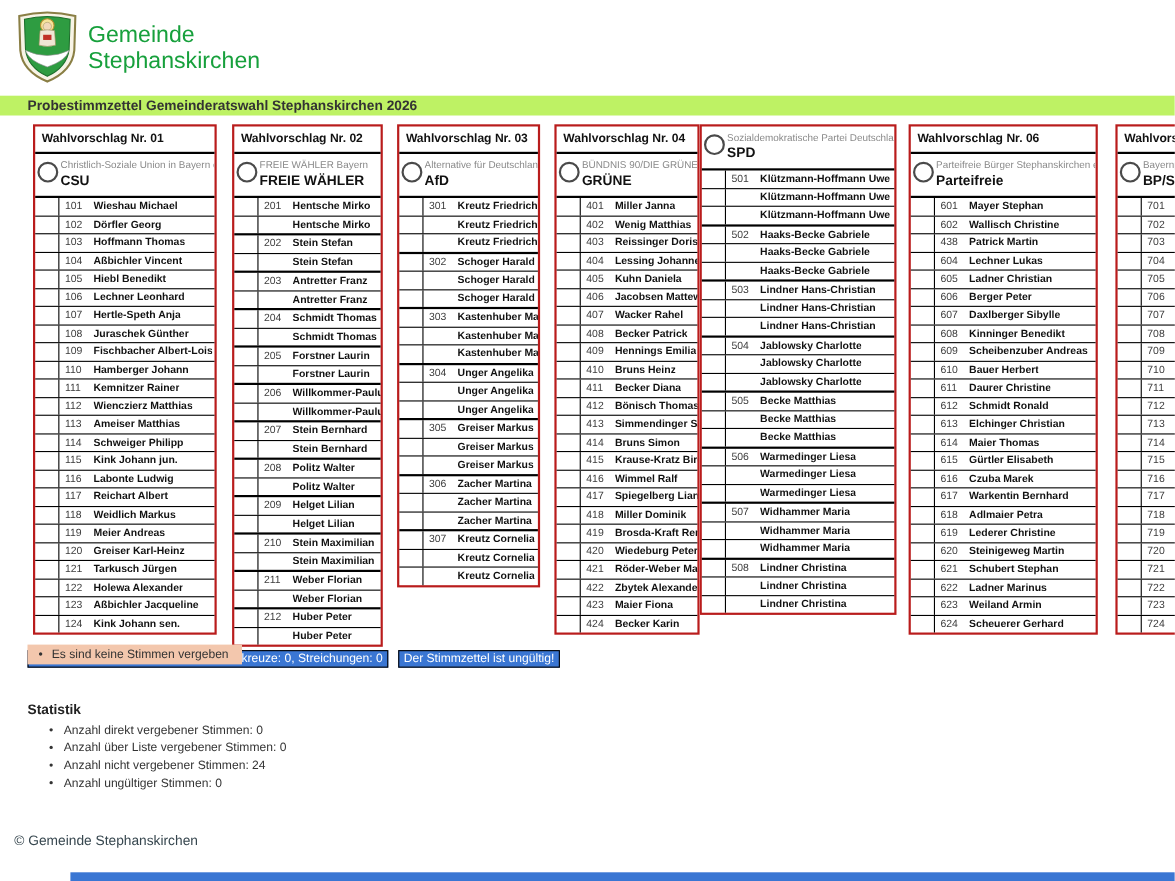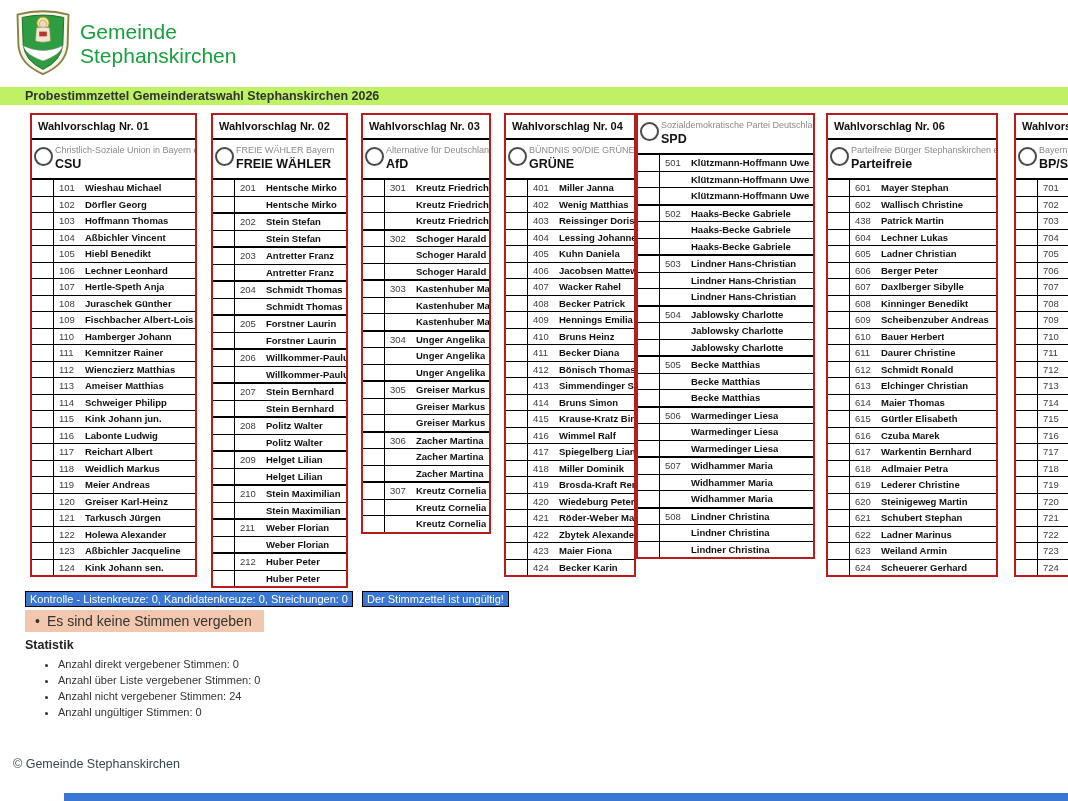--- a/index.html
+++ b/index.html
@@ -28,21 +28,21 @@
   .party-short{font-size:12.5px;font-weight:bold;color:#111;line-height:16px;white-space:nowrap;overflow:hidden;}
   .cand-row{display:flex;align-items:center;height:15.5px;border-top:1px solid #000;}
   .cand-row.no-top{border-top:none;}
   .cand-row.group-start{border-top:2px solid #000;}
   .cell-check{width:21px;align-self:stretch;border-right:1px solid #000;flex:none;}
   .cell-num{width:26px;padding-left:5px;flex:none;font-size:9.5px;color:#3c3c3c;}
   .cell-name{font-size:9.5px;font-weight:bold;color:#111;white-space:nowrap;overflow:hidden;}
   
   .control-row{position:absolute;left:25px;top:589px;}
   .status-box{display:inline-block;background:var(--highlight_blue);color:#fff;border:1px solid #000;padding:1px 4px;font-size:11px;margin-right:9px;}
-  .warning-row{position:absolute;left:25px;top:610px;background:var(--warning_background);padding:3px 12px 3px 22px;font-size:14px;color:#333;}
+  .warning-row{position:absolute;left:25px;top:586px;background:var(--warning_background);padding:3px 12px 3px 22px;font-size:11px;color:#333;}
   .warning-row::before{content:"•";position:absolute;left:10px;color:#333;}
   .stats-heading{position:absolute;left:25px;top:638px;font-size:12.5px;font-weight:bold;color:#222;}
   .stats-list{position:absolute;left:42px;top:658px;margin:0;padding:0 0 0 16px;font-size:11px;color:#333;}
   .stats-list li{margin:0 0 4px 0;line-height:12px;}
   
   .footer{position:absolute;left:13px;top:757px;font-size:12.5px;color:#37474f;}
   .scrollbar-thumb{position:absolute;left:64px;top:793px;width:1004px;height:8px;background:var(--highlight_blue);}
 </style>
 </head>
 <body style="--accent_green: #17a03c; --highlight_blue: #3a76d3; --warning_background: #f3c7ad;">

